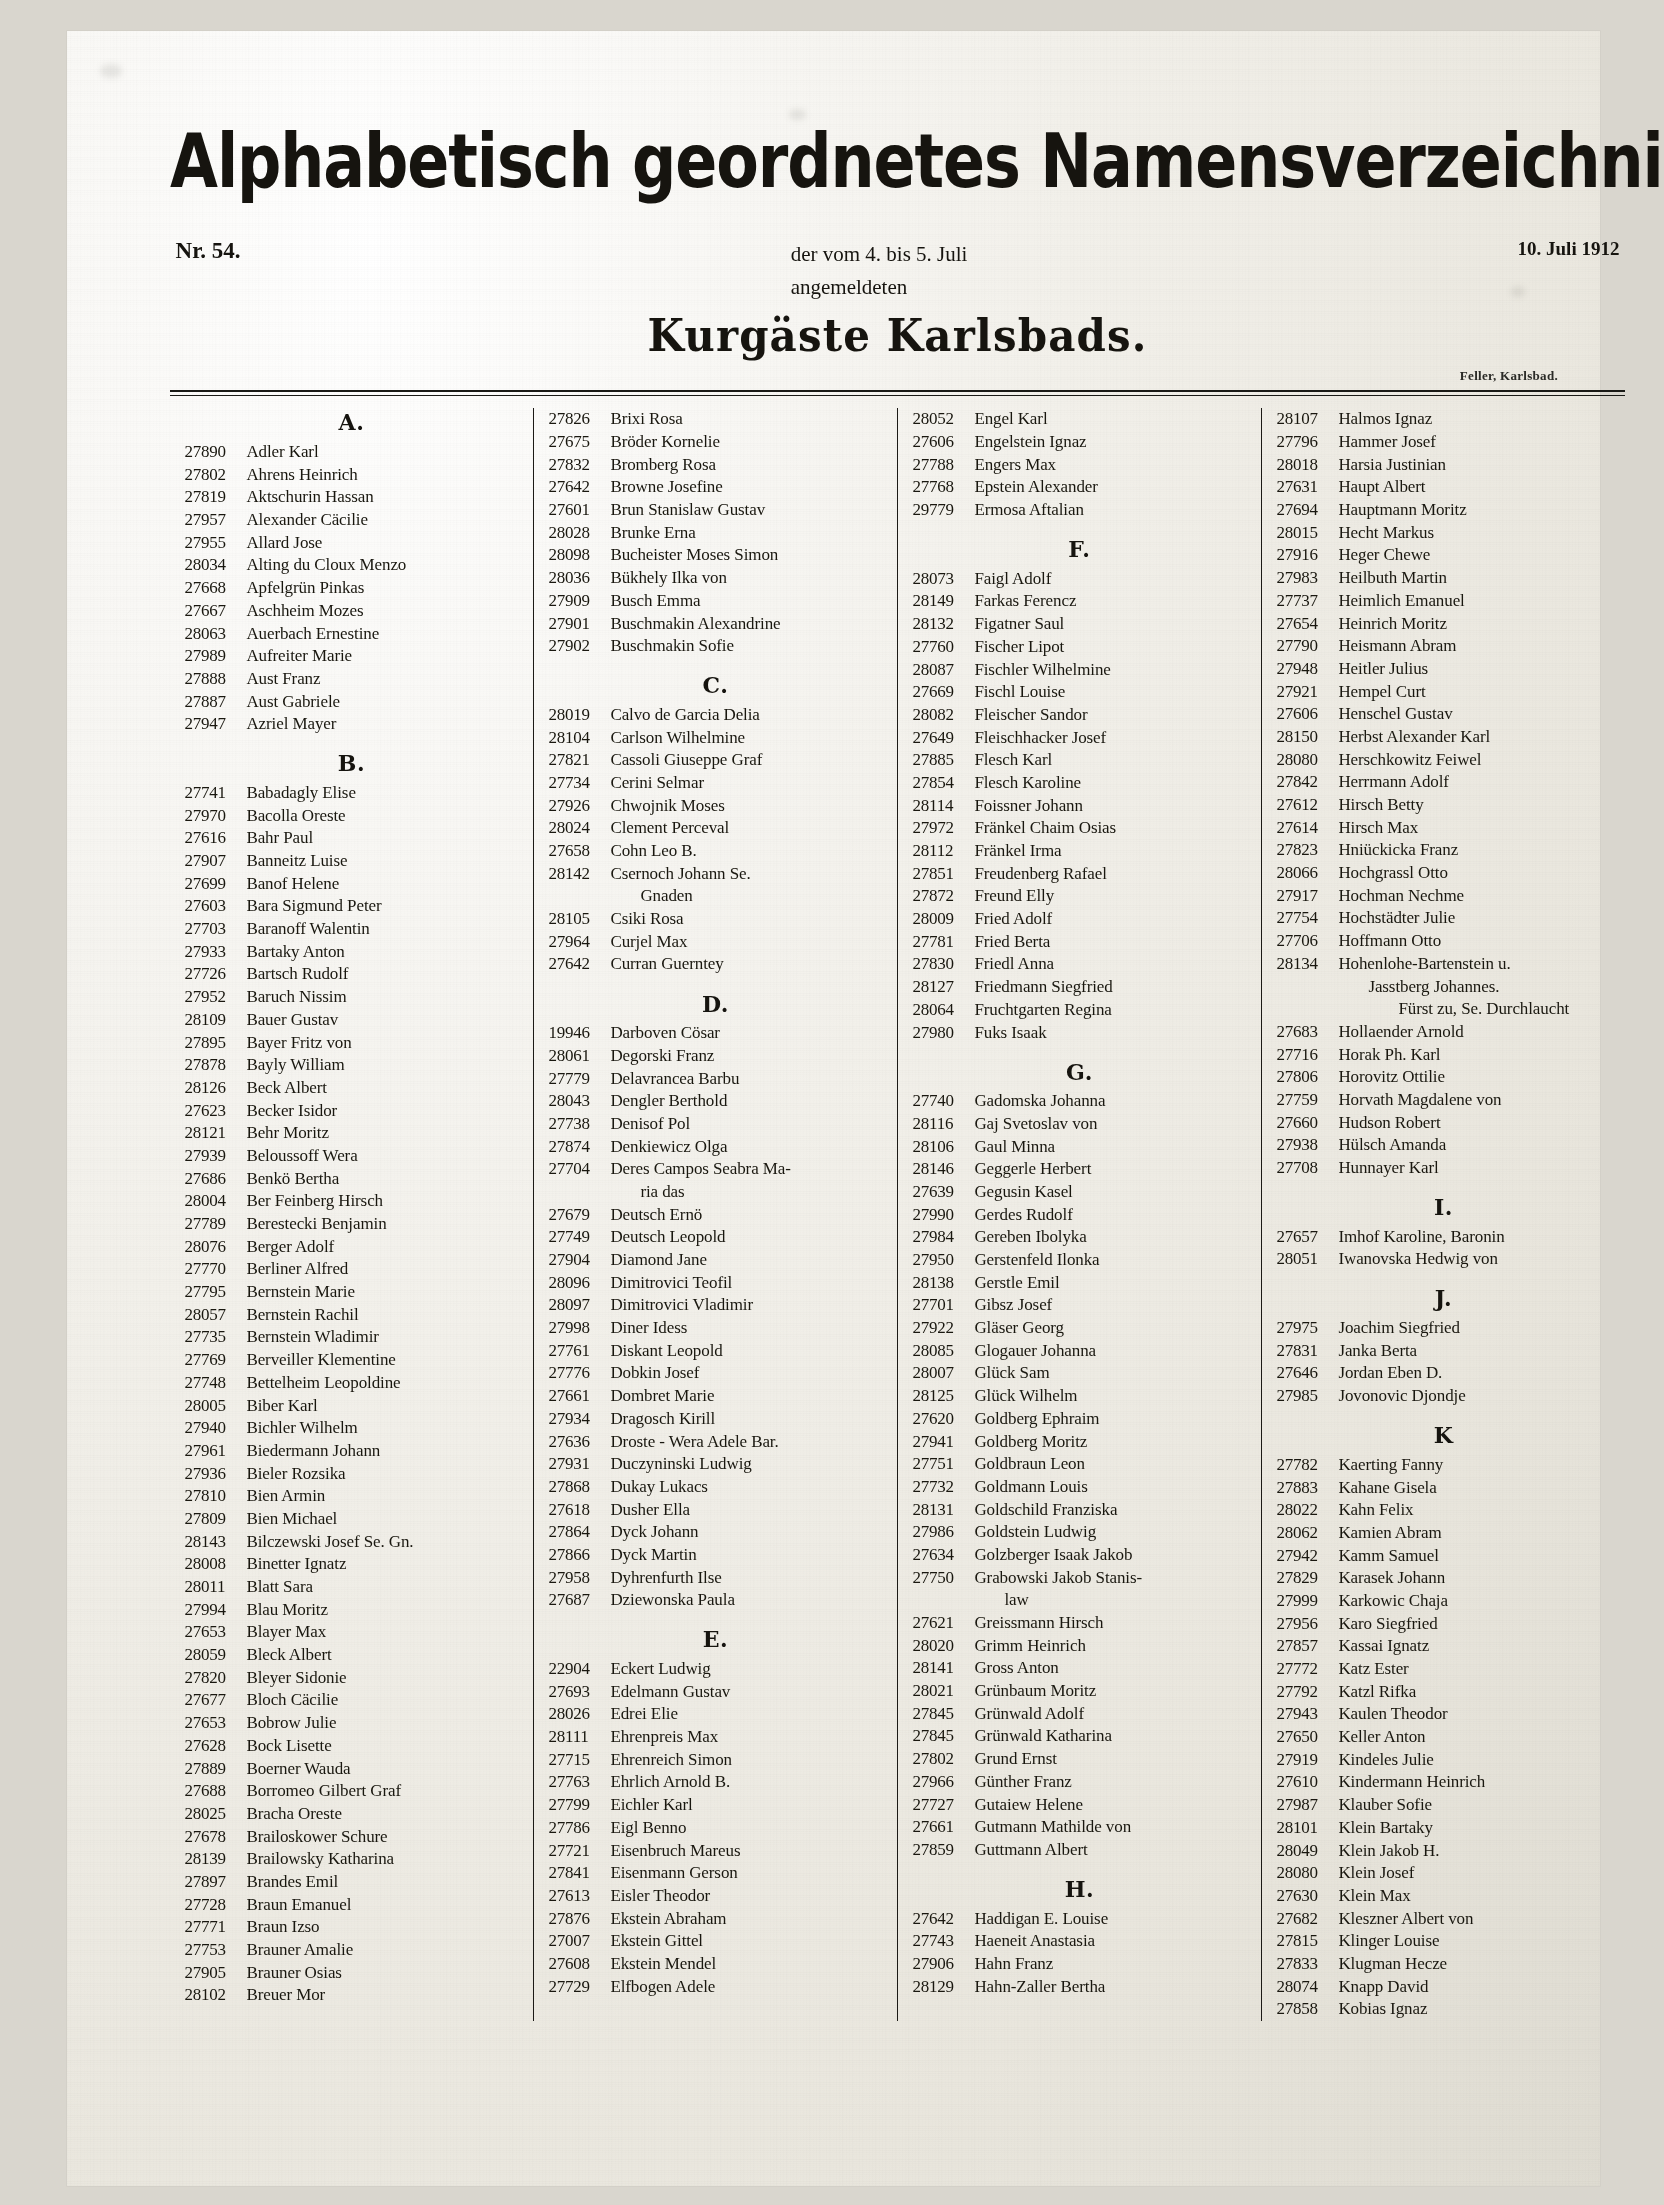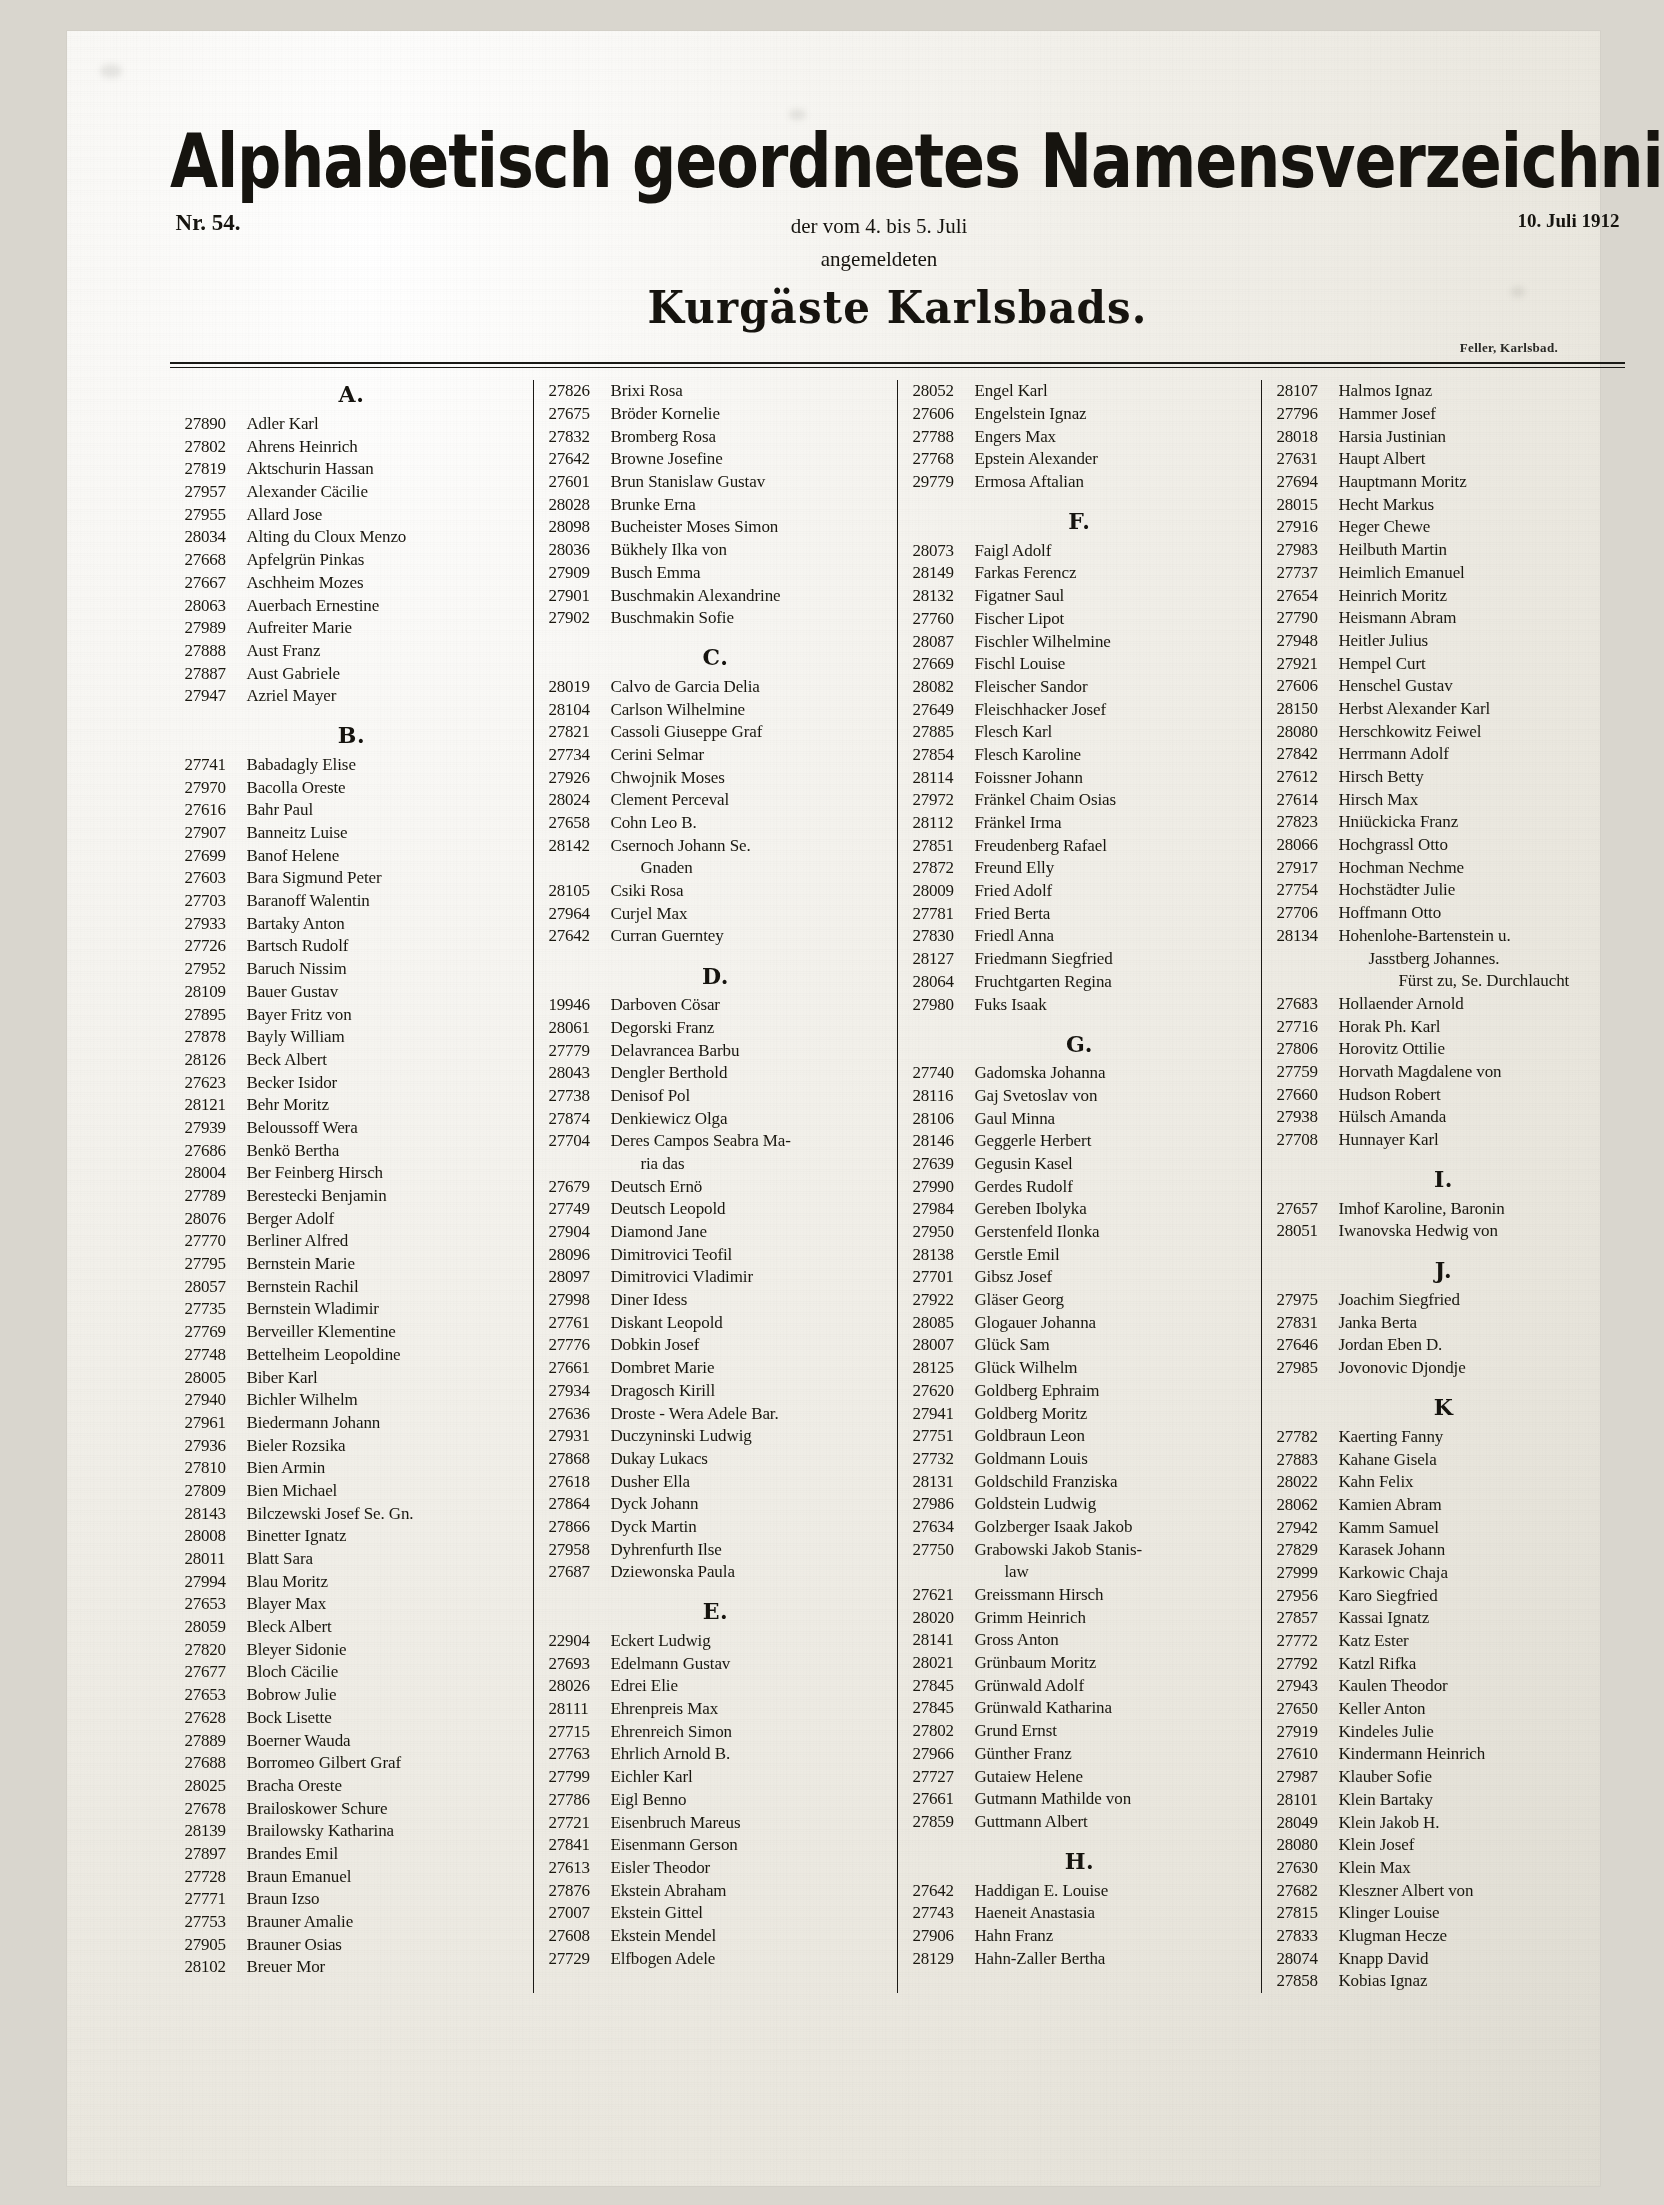--- a/index.html
+++ b/index.html
@@ -50,26 +50,26 @@
     line-height: 1.0;
     white-space: nowrap;
     transform: scaleY(1.22);
     transform-origin: center top;
     margin-top: 10px;
   }
   .meta-row {
     display: flex;
     align-items: flex-start;
     justify-content: space-between;
-    margin-top: 24px;
+    margin-top: 52px;
     font-size: 22px;
     color: #16140f;
   }
   .meta-left { font-weight: bold; font-size: 23px; padding-left: 5.6px; }
-  .meta-center { text-align: center; font-size: 21px; line-height: 1.55; }
+  .meta-center { font-size: 21px; line-height: 1.55; }
   .meta-right { font-weight: bold; font-size: 19px; padding-right: 5.6px; }
   .kurgaeste {
     text-align: center;
     font-family: "DejaVu Serif", serif;
     font-weight: bold;
     font-size: 42px;
     letter-spacing: 1.1px;
     margin-top: 7.8px;
     color: #16140f;
     transform: scaleY(1.08);

